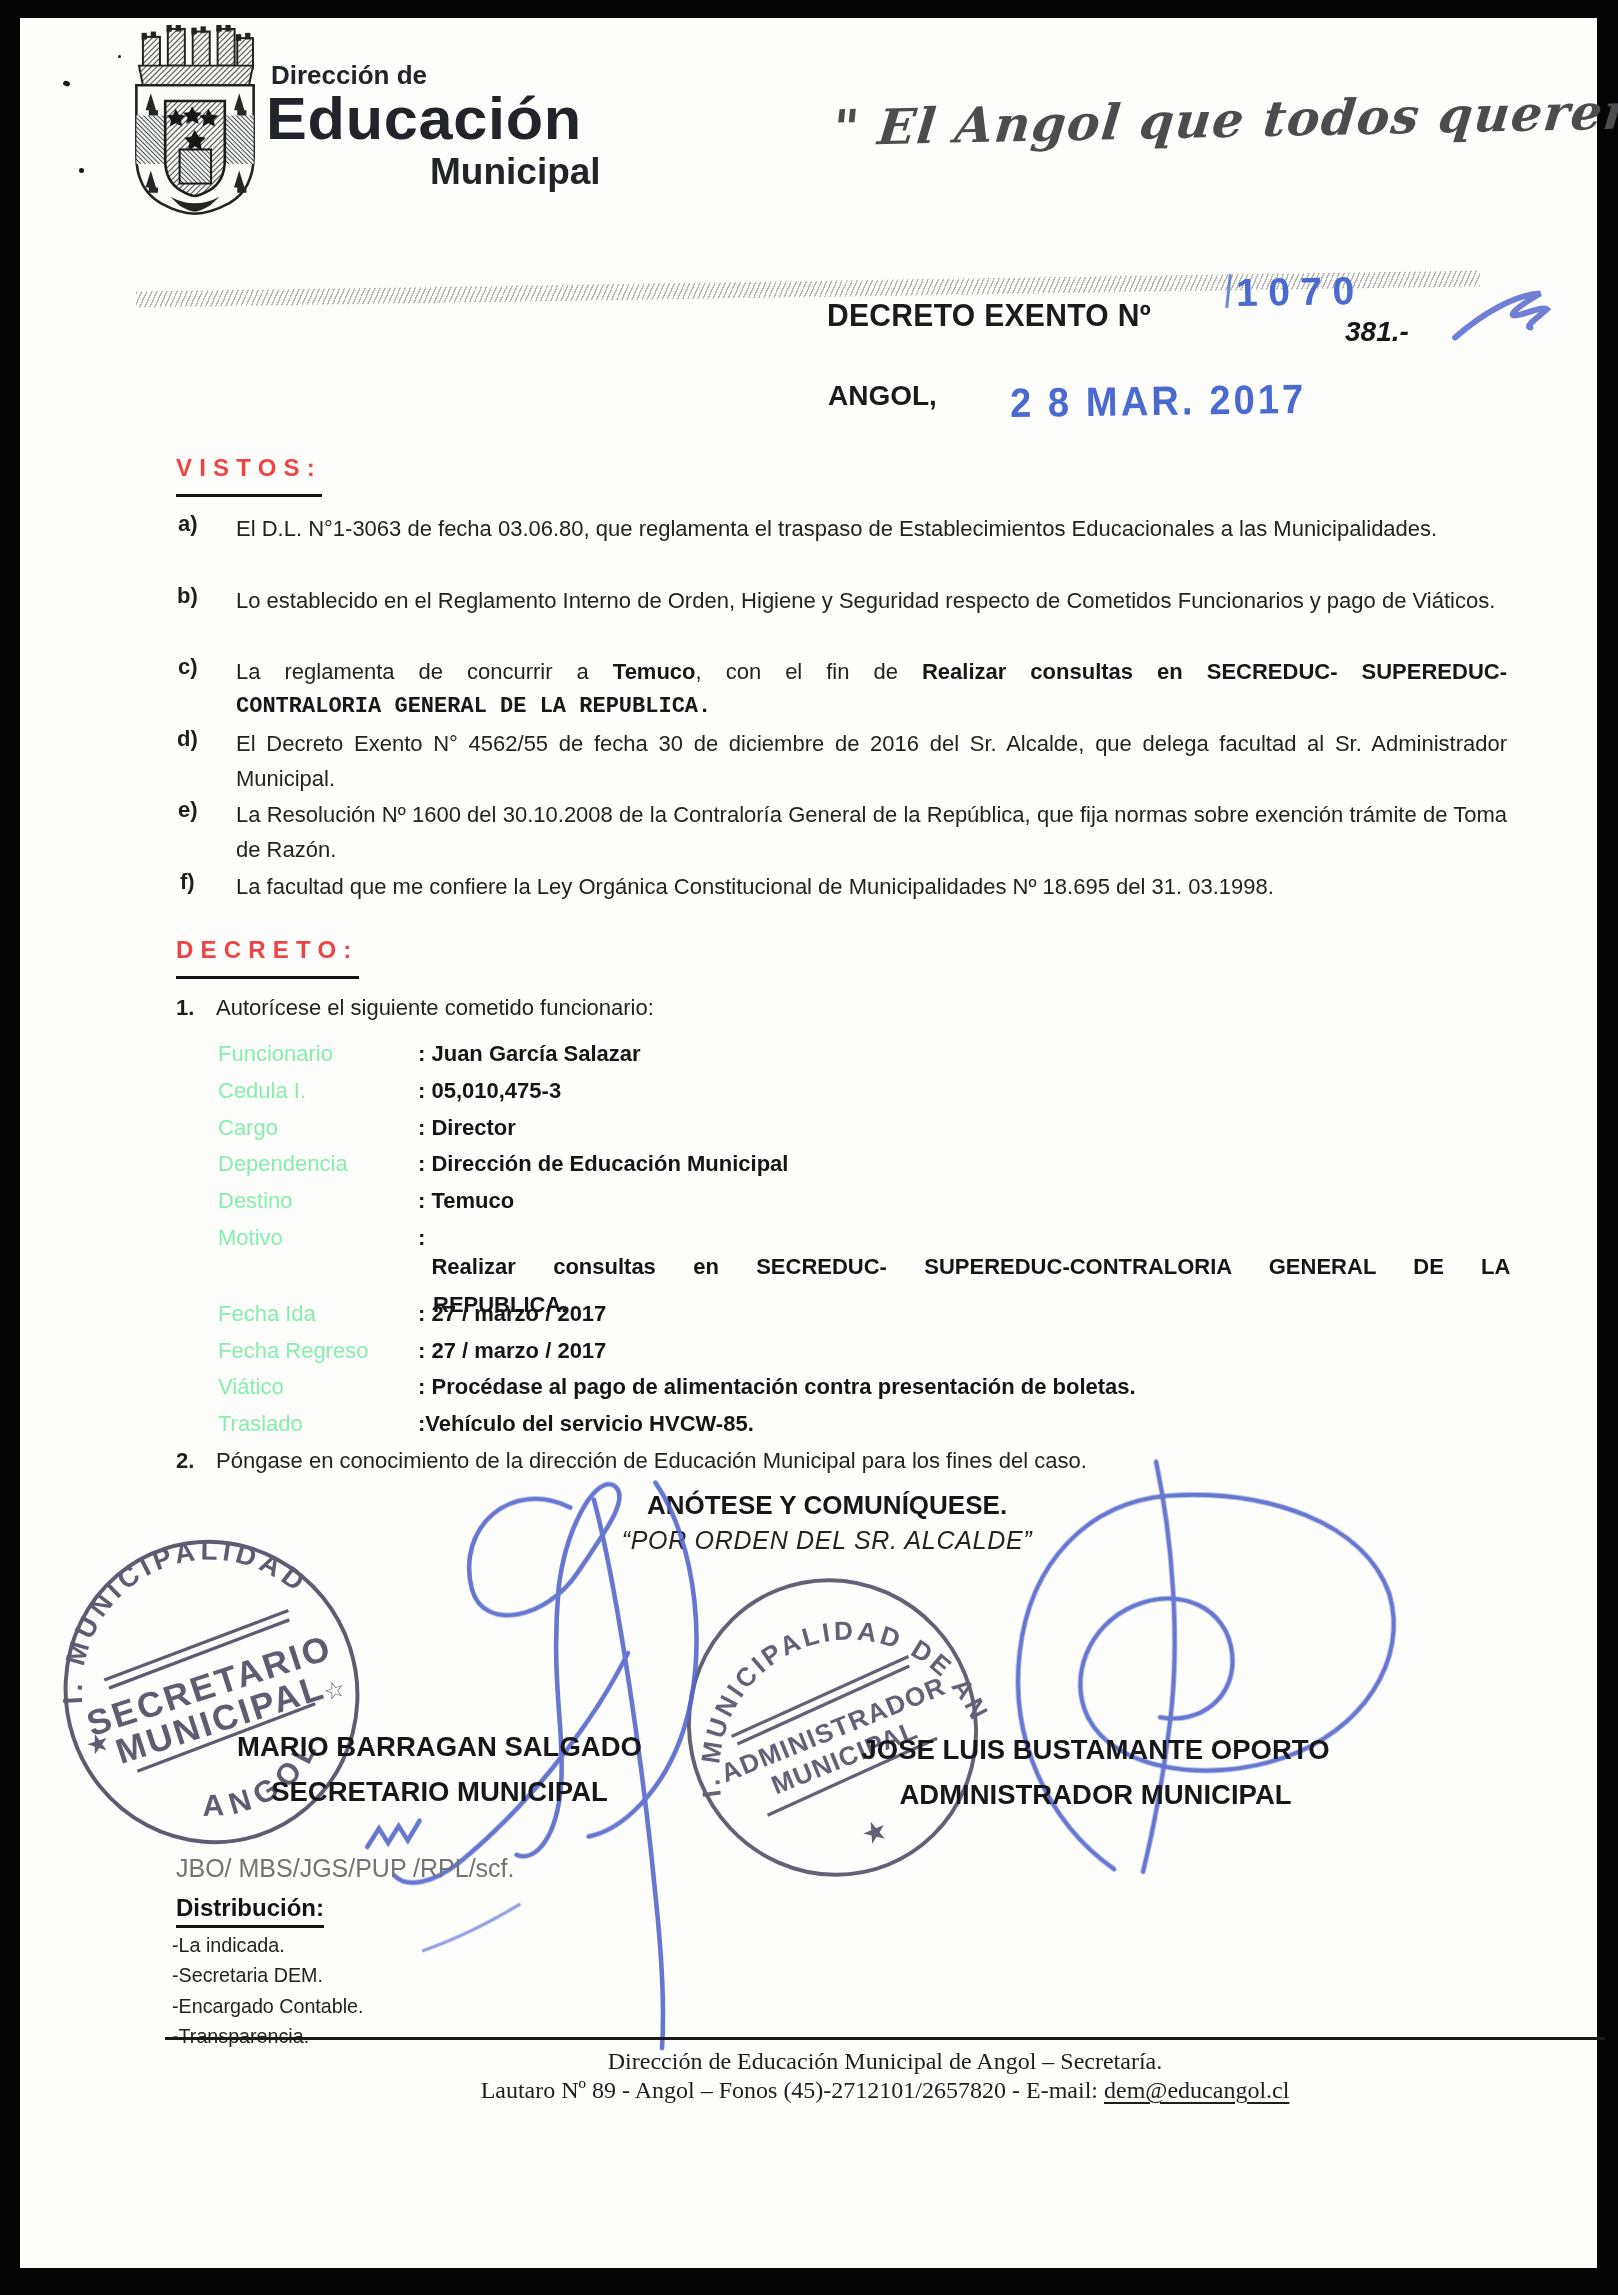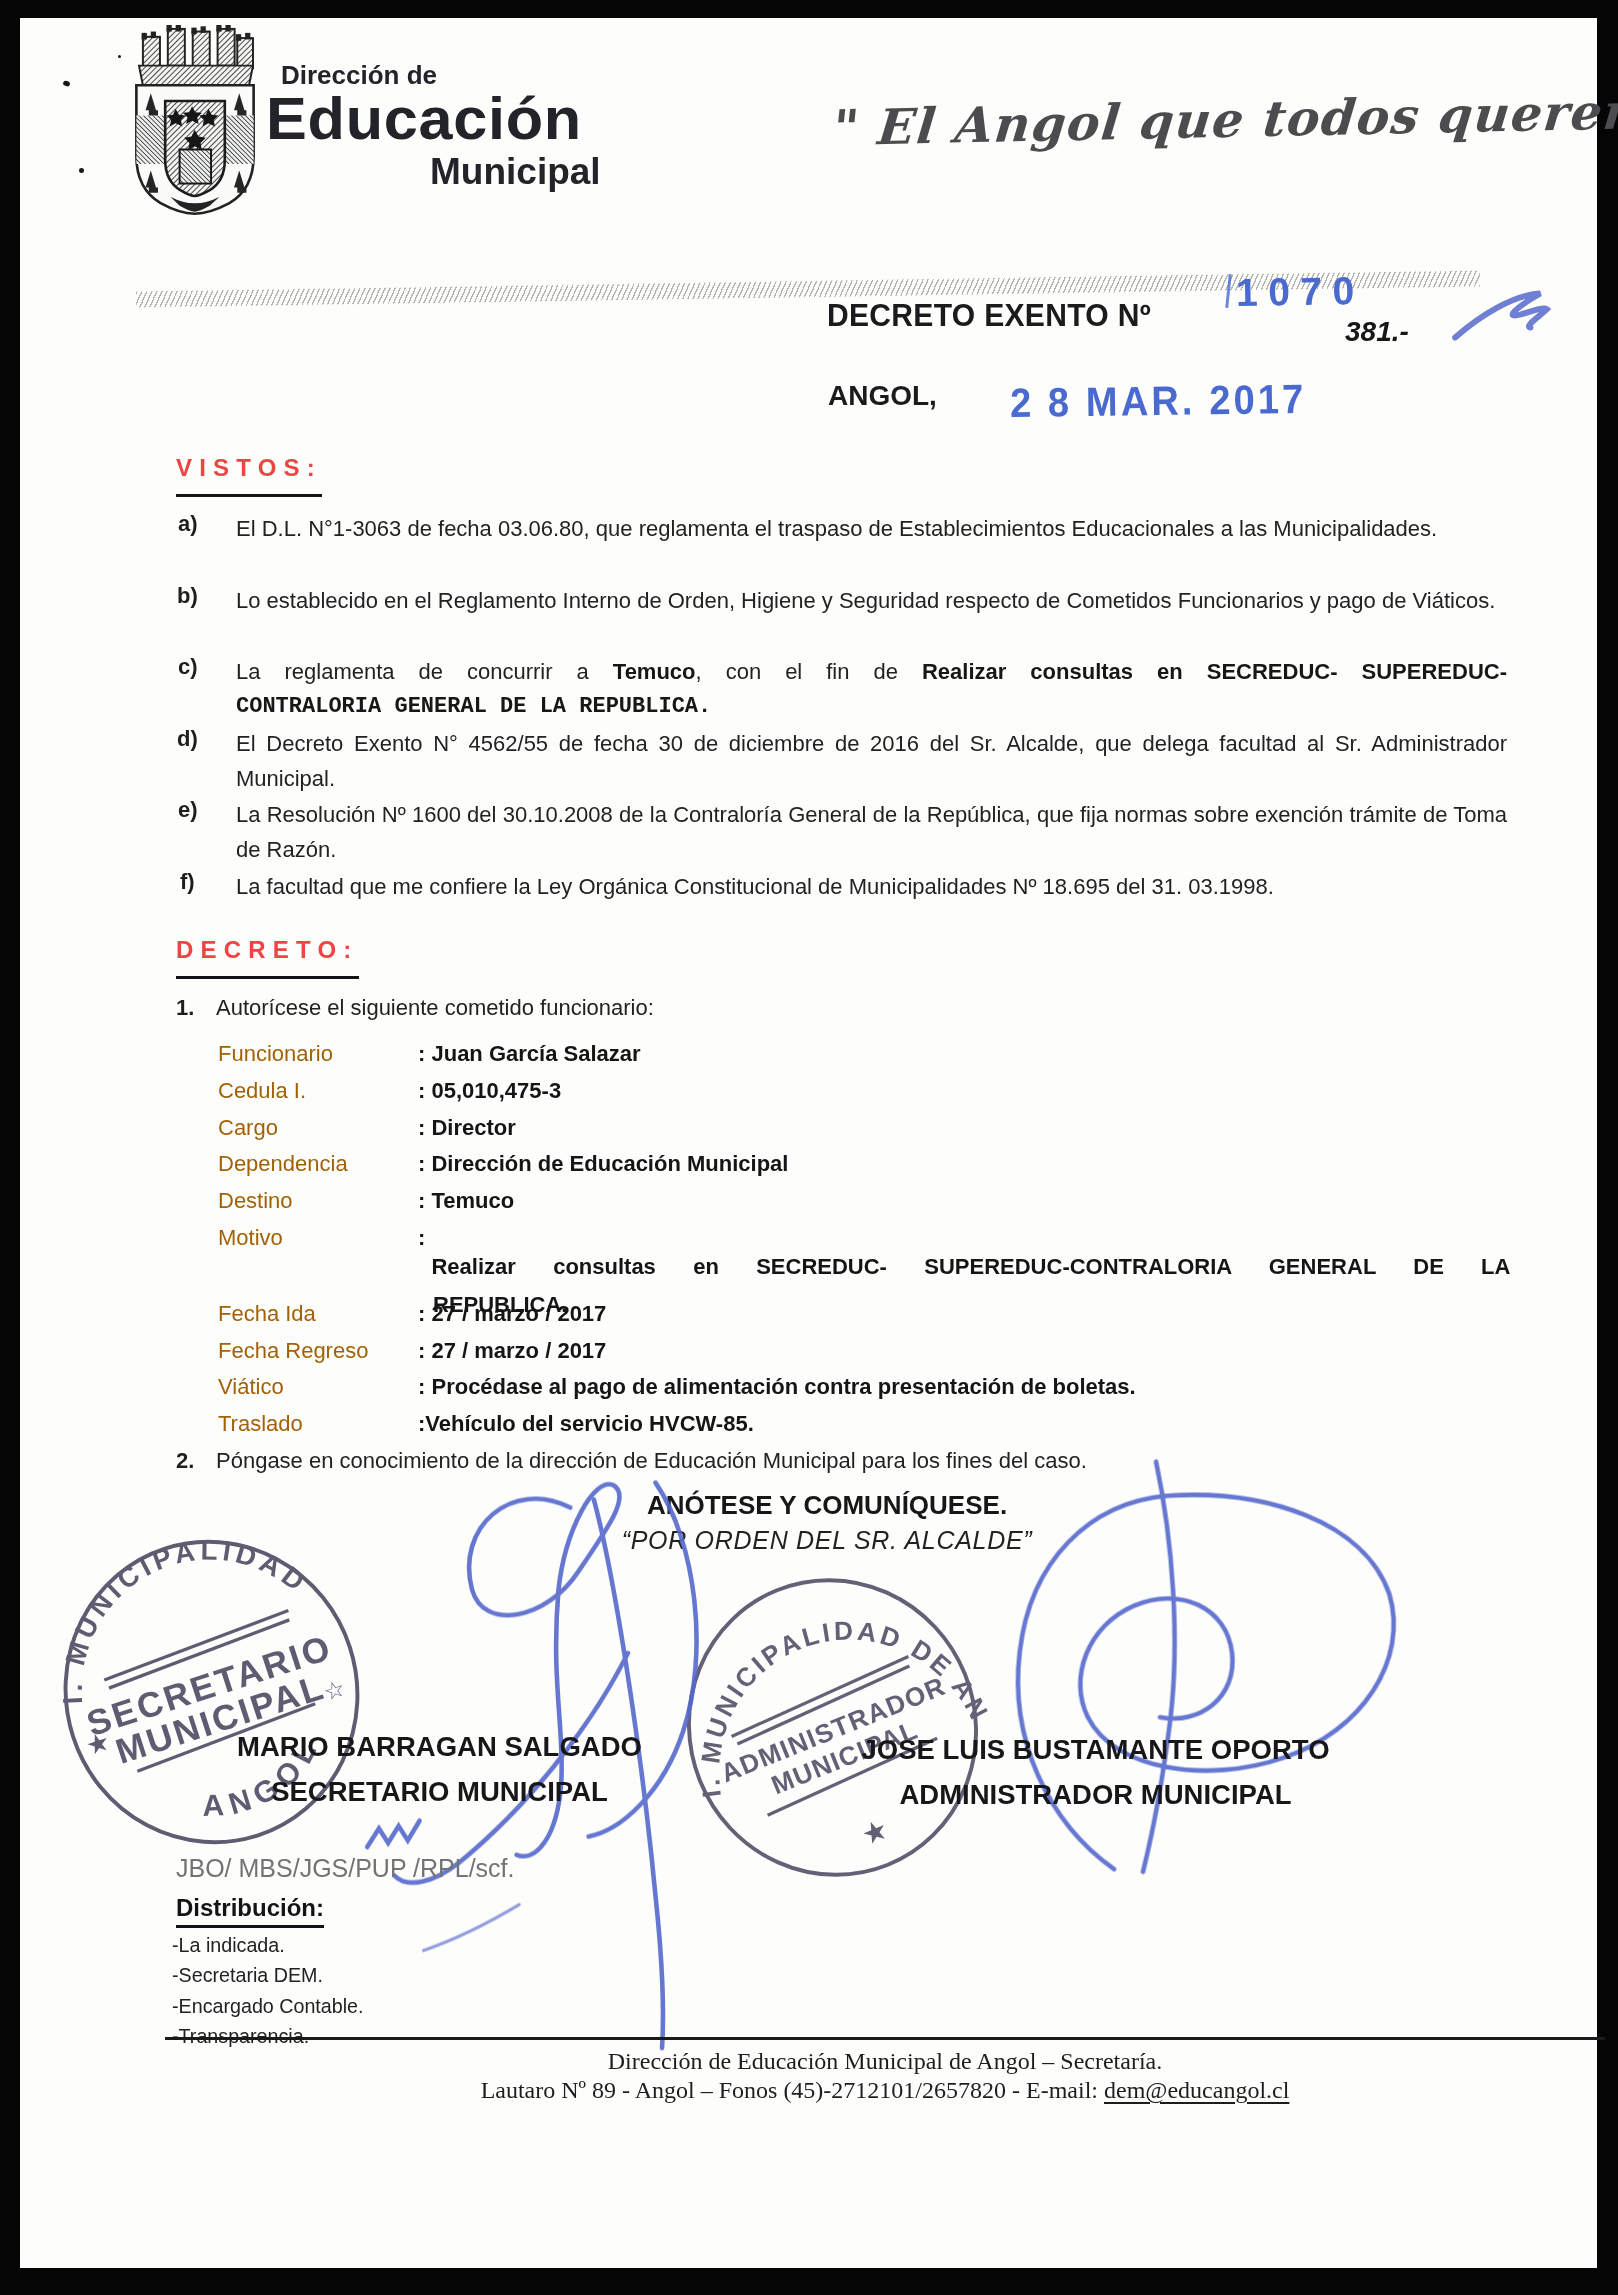--- a/index.html
+++ b/index.html
@@ -6,21 +6,21 @@
   body{
     width:1619px;height:2295px;position:relative;background:#050505;
     font-family:"Liberation Sans",sans-serif;color:#1e1e1e;
     -webkit-font-smoothing:antialiased;
   }
   .abs{position:absolute;}
   .page{position:absolute;left:19.7px;top:18.4px;width:1577px;height:2250px;background:#fdfdfc;}
   .speck{position:absolute;background:#161616;border-radius:50%;}
 
   
-  .org1{font-size:26px;font-weight:700;letter-spacing:0px;color:#23242a;margin-left:10px;}
+  .org1{font-size:26px;font-weight:700;letter-spacing:0px;color:#23242a;}
   .org2{font-size:60px;font-weight:700;color:#23242a;letter-spacing:0.7px;transform:scaleX(1.02);transform-origin:left;}
   .org3{font-size:37px;font-weight:700;color:#23242a;}
   .slogan{
     font-family:"DejaVu Serif",serif;font-style:italic;font-weight:700;
     font-size:49px;color:#4c4c4e;transform:skewX(-7deg) rotate(-1.2deg);
     white-space:nowrap;letter-spacing:1.3px;
   }
   .hatchband{
     height:15.7px;
     background:repeating-linear-gradient(115deg,#9a9a97 0 1.3px,rgba(255,255,255,0) 1.3px 4.6px);
@@ -35,21 +35,21 @@
   .stamp-date{font-size:41px;font-weight:700;letter-spacing:3.3px;transform:rotate(-0.8deg) scaleX(.93);transform-origin:left;white-space:nowrap;}
 
   
   .h-underline{font-size:24px;font-weight:700;letter-spacing:7.2px;color:#ef4444;
     border-bottom:3.3px solid #141416;padding-bottom:12px;display:inline-block;}
   .item-label{font-size:22px;font-weight:700;}
   .item-text{font-size:22px;line-height:35px;text-align:justify;color:#222;}
   .jlast{text-align-last:justify;}
   .b{font-weight:700;color:#17171a;}
   .frow{font-size:22px;line-height:26px;white-space:nowrap;}
-  .flabel{display:inline-block;width:200px;font-weight:400;color:#a16207;}
+  .flabel{display:inline-block;width:200px;font-weight:400;color:#86efac;}
   .fval{font-weight:700;color:#151517;margin-top:29px;}
   .fwrap{white-space:normal;width:1092px;display:inline-block;vertical-align:top;}
   .num-label{font-size:22px;font-weight:700;}
   .para{font-size:22px;color:#222;}
   .anotese{font-size:26px;font-weight:700;color:#17171a;text-align:center;}
   .pororden{font-size:25px;font-style:italic;color:#222;text-align:center;letter-spacing:0.7px;}
 
   
   .sig-name{font-size:27.5px;font-weight:700;color:#17171a;text-align:center;white-space:nowrap;}
   .initials{font-size:25px;font-weight:400;color:#737373;}

